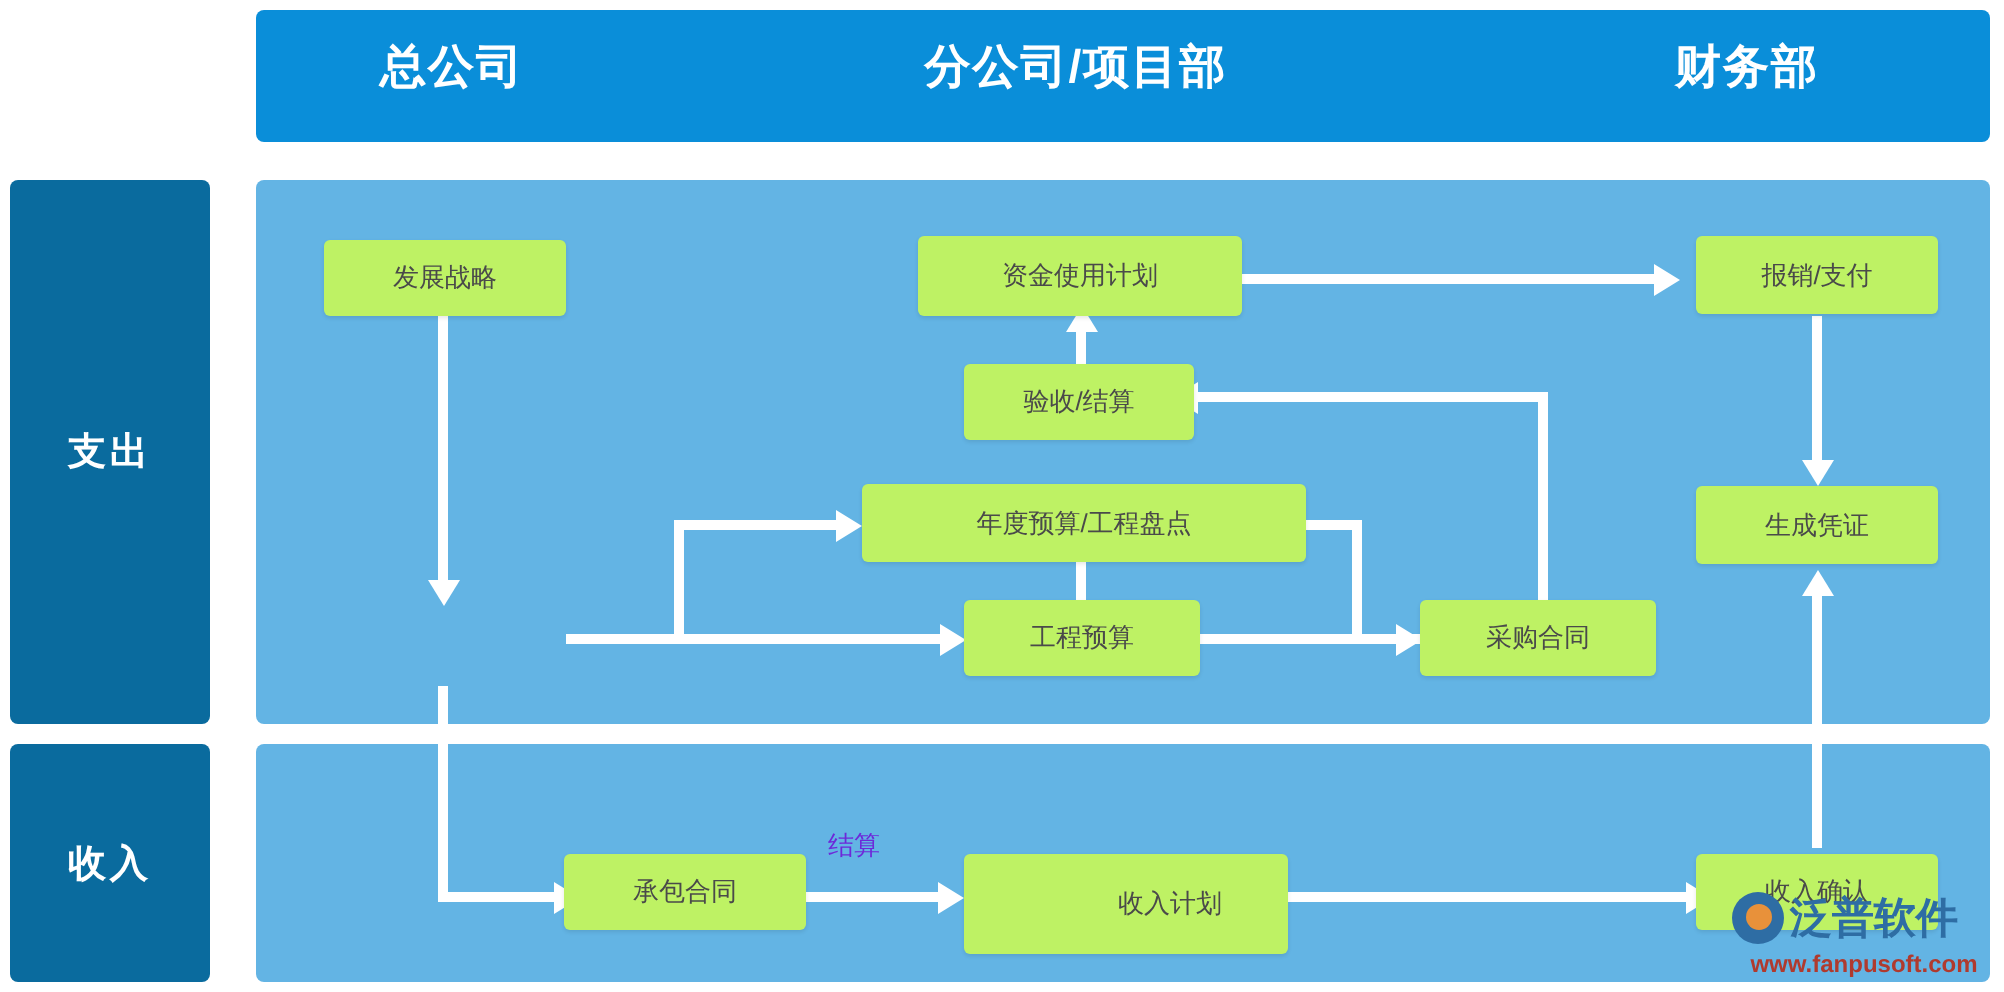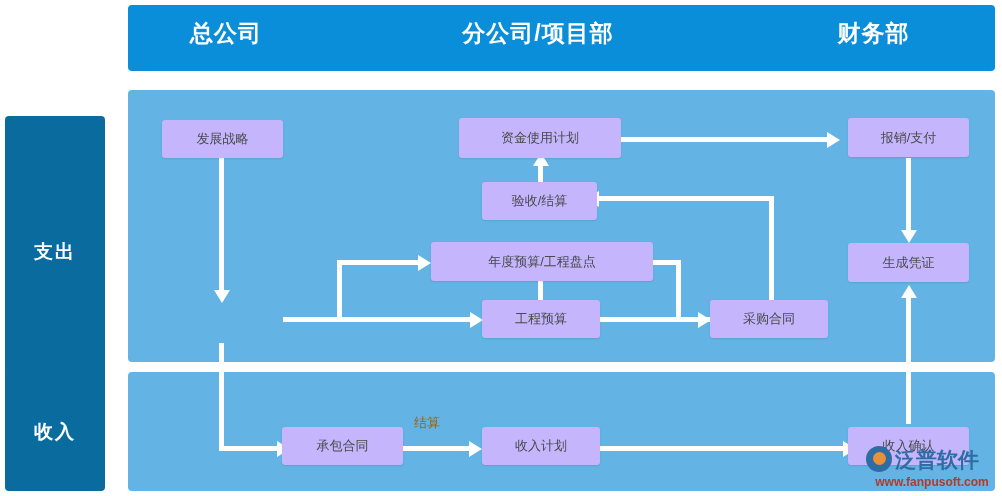--- a/index.html
+++ b/index.html
@@ -40,38 +40,38 @@
     left:5px;
     width:100px;
     background:#0a6b9e;
     border-radius:4px;
     display:flex;align-items:center;justify-content:center;
     color:#ffffff;
     font-size:19px;
     font-weight:bold;
     letter-spacing:2px;
   }
-  .row-label.expense{ top:90px;  height:272px;margin-top:26px; }
+  .row-label.expense{ top:90px;  height:272px; }
   .row-label.income { top:372px; height:119px; }
 
   
   .lane{
     position:absolute;
     left:128px;
     width:867px;
     background:#63b4e4;
     border-radius:4px;
   }
   .lane.expense{ top:90px;  height:272px; }
   .lane.income { top:372px; height:119px; }
 
   
   .node{
     position:absolute;
-    background:#c4b5fd;
+    background:#bef264;
     border-radius:3px;
     display:flex;align-items:center;justify-content:center;
     color:#4a4a4a;
     font-size:13px;
     white-space:nowrap;
     box-shadow:0 1px 2px rgba(0,0,0,0.10);
     z-index:5;
   }
 
   
@@ -96,21 +96,21 @@
     border-bottom:13px solid #ffffff;
   }
   .arrow.down{
     border-left:8px solid transparent;
     border-right:8px solid transparent;
     border-top:13px solid #ffffff;
   }
 
   .edge-label{
     position:absolute;
-    color:#a16207;
+    color:#6d28d9;
     font-size:13px;
     white-space:nowrap;
     z-index:6;
   }
 
   
   #watermark{
     position:absolute;
     left:866px; top:444px;
     width:132px; height:48px;
@@ -226,21 +226,21 @@
   <div class="node" style="left:482px;top:300px;width:118px;height:38px;">工程预算</div>
 
   <div class="node" style="left:710px;top:300px;width:118px;height:38px;">采购合同</div>
 
   <div class="node" style="left:848px;top:118px;width:121px;height:39px;">报销/支付</div>
 
   <div class="node" style="left:848px;top:243px;width:121px;height:39px;">生成凭证</div>
 
   <div class="node" style="left:282px;top:427px;width:121px;height:38px;text-align:center;">承包合同</div>
 
-  <div class="node" style="left:482px;top:427px;width:118px;height:38px;">收入计划</div>
+  <div class="node" style="left:482px;top:427px;width:118px;height:50px;padding-left:44px;">收入计划</div>
 
   <div class="node" style="left:848px;top:427px;width:121px;height:38px;">收入确认</div>
 
   <div id="watermark">
     <div class="wm-row">
       <span class="wm-mark"></span>
       <span class="wm-name">泛普软件</span>
     </div>
     <div class="wm-url">www.fanpusoft.com</div>
   </div>

